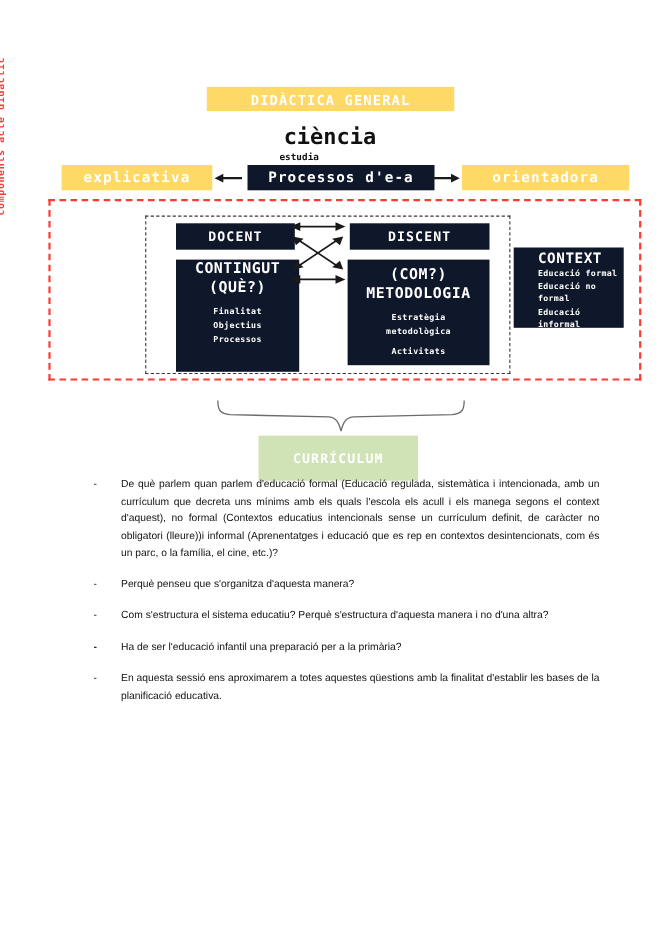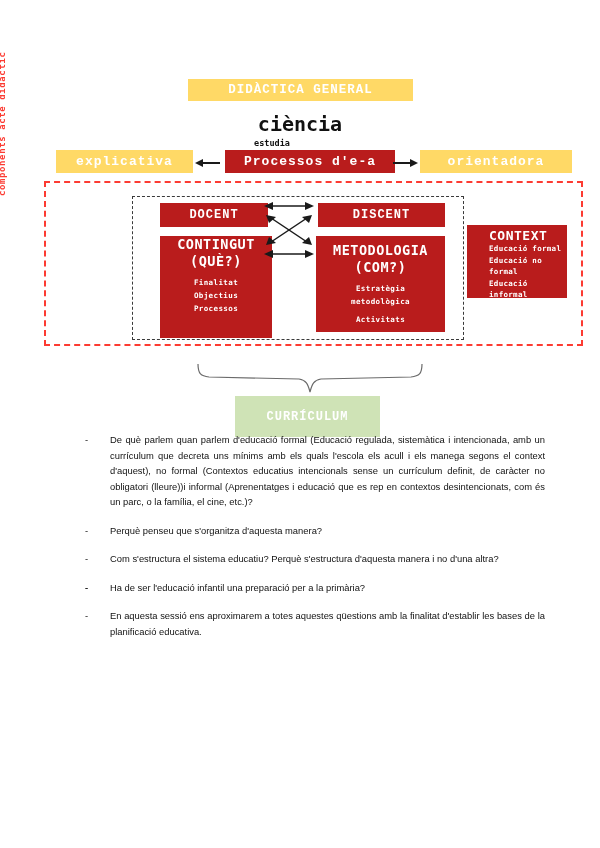--- a/index.html
+++ b/index.html
@@ -16,24 +16,23 @@
   
   .mono { font-family: "DejaVu Sans Mono", "Liberation Mono", monospace; }
 
   .pill {
     display: flex;
     align-items: center;
     justify-content: center;
     text-align: center;
     color: #ffffff;
     letter-spacing: 1px;
-    font-family: Liberation Mono, monospace;
   }
   .yellow { background: #ffd966; }
-  .blue   { background: #b91c1c; }
+  .blue   { background: #0f172a; }
   .green  { background: #cfe3b6; }
 
   
   #title-pill {
     position: absolute;
     left: 188px; top: 79px;
     width: 225px; height: 22px;
     font-size: 12.5px;
     font-weight: bold;
   }
@@ -238,22 +237,22 @@
   </div>
   <div class="sub-list">
     <div>Finalitat</div>
     <div>Objectius</div>
     <div>Processos</div>
   </div>
 </div>
 
 <div id="box-metodologia" class="blue mono">
   <div class="big-head">
+    <div>(COM?)</div>
     <div>METODOLOGIA</div>
-    <div>(COM?)</div>
   </div>
   <div class="sub-list">
     <div>Estratègia</div>
     <div>metodològica</div>
     <div style="margin-top:5px;">Activitats</div>
   </div>
 </div>
 
 <div id="box-context" class="blue mono">
   <div id="ctx-title">CONTEXT</div>

